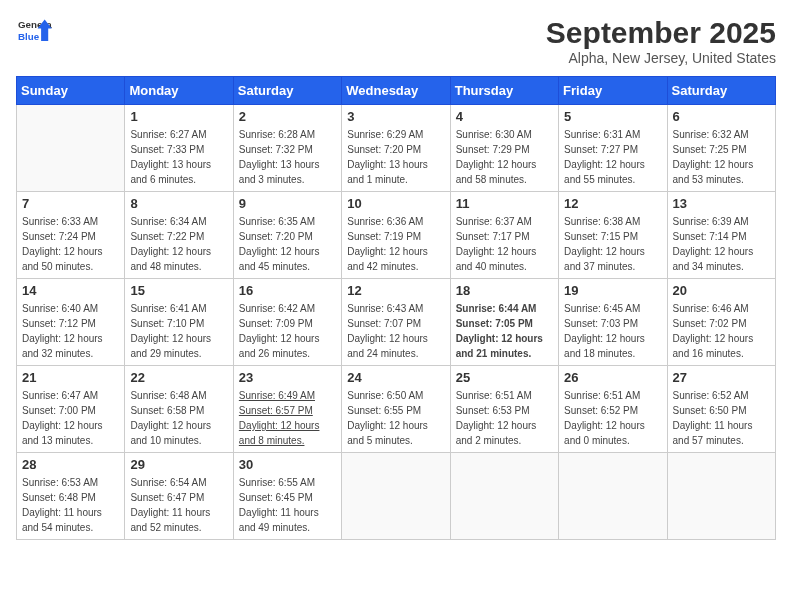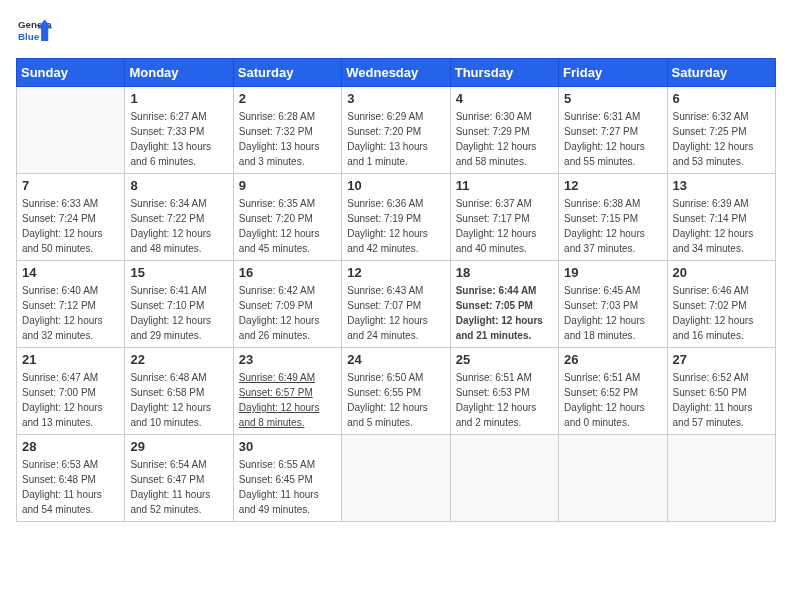--- a/index.html
+++ b/index.html
@@ -81,20 +81,22 @@
 
 <div class="header-area">
   <div class="logo">
     <svg class="logo-icon" viewBox="0 0 40 36">
       <text x="2" y="14" font-size="11" font-weight="bold" fill="#333">General</text>
       <text x="2" y="27" font-size="11" font-weight="bold" fill="#2563eb">Blue</text>
       <polygon points="32,4 40,14 36,14 36,28 28,28 28,14 24,14" fill="#2563eb"></polygon>
     </svg>
   </div>
   <div class="title-area">
+    <div class="month-title">September 2025</div>
+    <div class="location-title">Alpha, New Jersey, United States</div>
   </div>
 </div>
 
 <table class="calendar">
   <thead>
     <tr>
     <th>Sunday</th>
         <th>Monday</th>
         <th>Saturday</th>
         <th>Wednesday</th>

